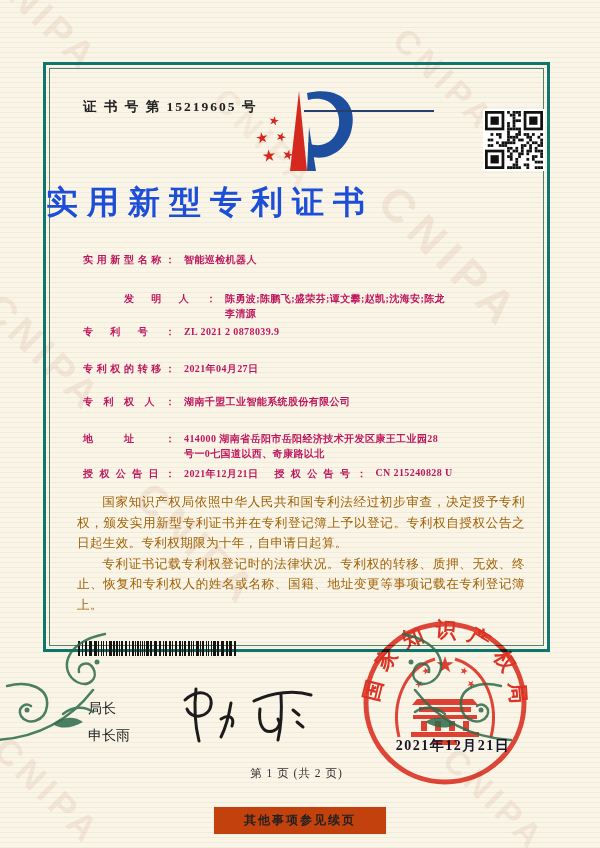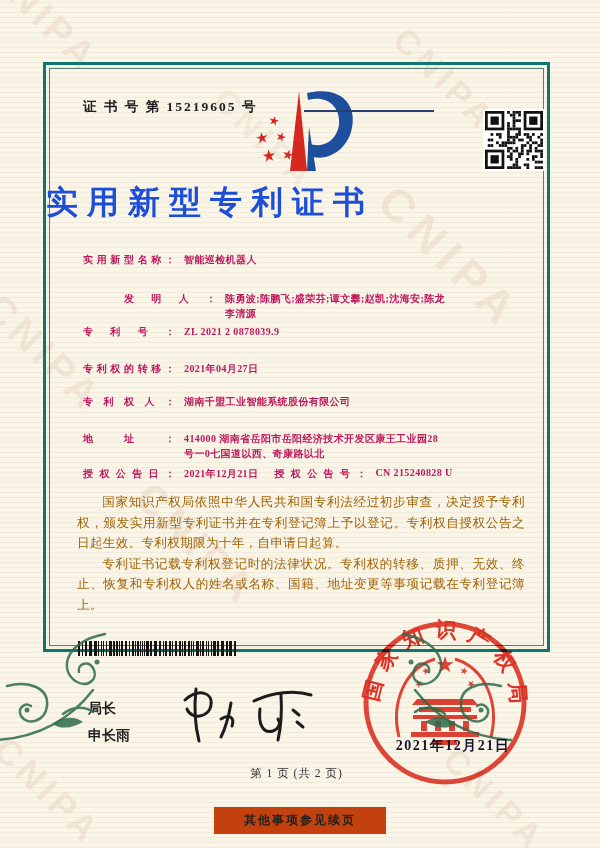--- a/index.html
+++ b/index.html
@@ -64,21 +64,21 @@
   .grp2{margin-left:16px;}
 
   .body-text{position:absolute;left:31px;top:427px;width:448px;}
   .body-text p{
     margin:0;font-size:12.6px;line-height:1.63;text-align:justify;
     text-indent:2em;color:#a16207;letter-spacing:0.3px;
   }
 
   .barcode{position:absolute;left:32px;top:576px;width:160px;height:15px;}
 
-  .director{position:absolute;left:42px;top:630px;font-size:14px;font-weight:700;color:#222;line-height:27px;}
+  .director{position:absolute;left:42px;top:630px;font-size:14px;font-weight:400;color:#222;line-height:27px;}
   .director div{margin:0;}
   .signature{position:absolute;left:122px;top:608px;width:170px;height:80px;}
 
   .seal{position:absolute;left:309px;top:548px;width:180px;height:180px;mix-blend-mode:multiply;opacity:0.95;}
   .seal-date{
     position:absolute;left:322px;top:672px;width:170px;text-align:center;
     font-size:14px;font-weight:700;letter-spacing:1.5px;color:#14142a;z-index:5;
   }
 
   .page-info{position:absolute;left:0;top:701px;width:100%;text-align:center;font-size:11.5px;color:#333;letter-spacing:1px;}

